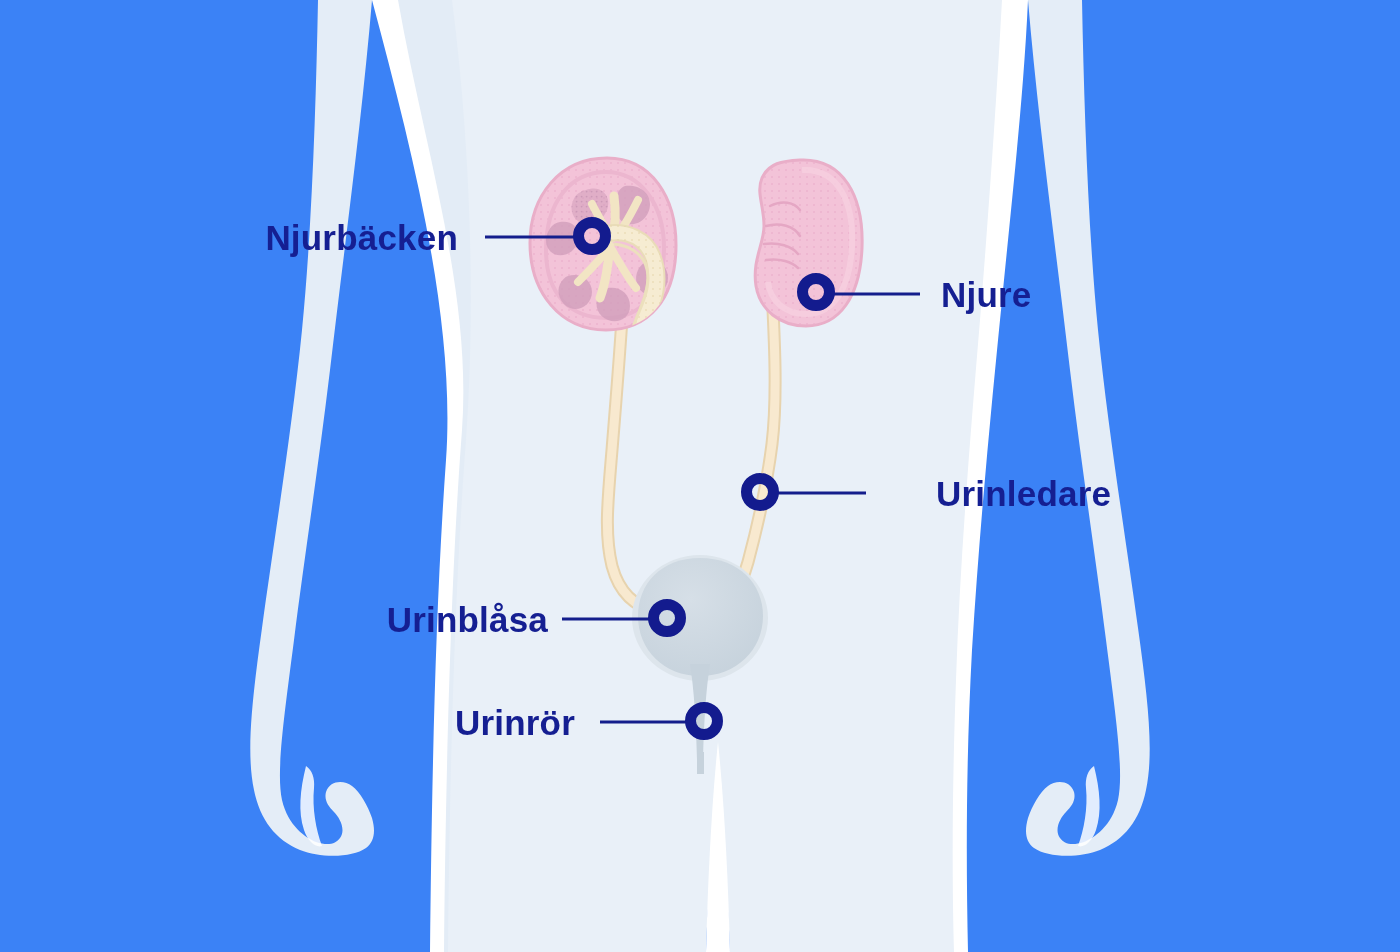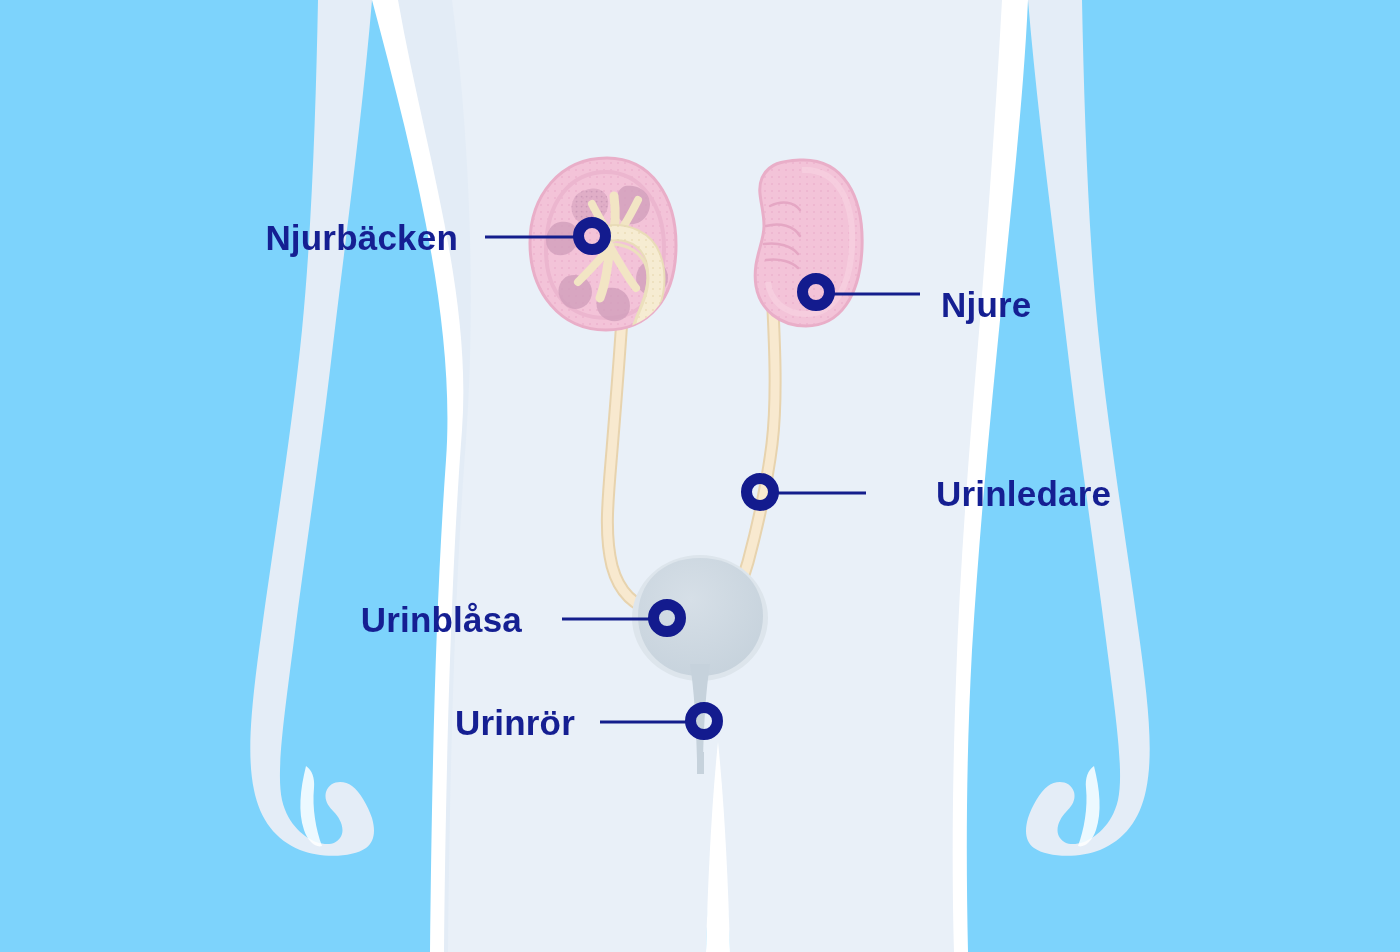--- a/index.html
+++ b/index.html
@@ -8,21 +8,21 @@
     padding: 0;
     background: #ffffff;
   }
   body {
     font-family: "Liberation Sans", sans-serif;
   }
   #stage {
     position: relative;
     width: 1400px;
     height: 952px;
-    background: #7dd3fc;
+    background: #3b82f6;
     overflow: hidden;
   }
   #diagram-svg {
     position: absolute;
     left: 0;
     top: 0;
     width: 1400px;
     height: 952px;
     display: block;
   }
@@ -166,18 +166,18 @@
         </g>
         <g>
           <line x1="600" y1="722" x2="690" y2="722" stroke="#141e8c" stroke-width="3"></line>
           <circle cx="704" cy="721" r="13.5" fill="none" stroke="#131b8e" stroke-width="11"></circle>
         </g>
       </g>
   </svg>
 
   <div id="label-layer">
       <div class="label-text label-left" style="left: 458px; top: 237px;">Njurbäcken</div>
-      <div class="label-text label-right" style="left: 941px; top: 294px; margin-top: 10px;">Njure</div>
+      <div class="label-text label-right" style="left: 941px; top: 294px;">Njure</div>
       <div class="label-text label-right" style="left: 936px; top: 493px;">Urinledare</div>
-      <div class="label-text label-left" style="left: 522px; top: 619px;">Urinblåsa</div>
+      <div class="label-text label-left" style="left: 548px; top: 619px;">Urinblåsa</div>
       <div class="label-text label-left" style="left: 575px; top: 722px;">Urinrör</div>
     </div>
 </div>
 
 </body></html>

